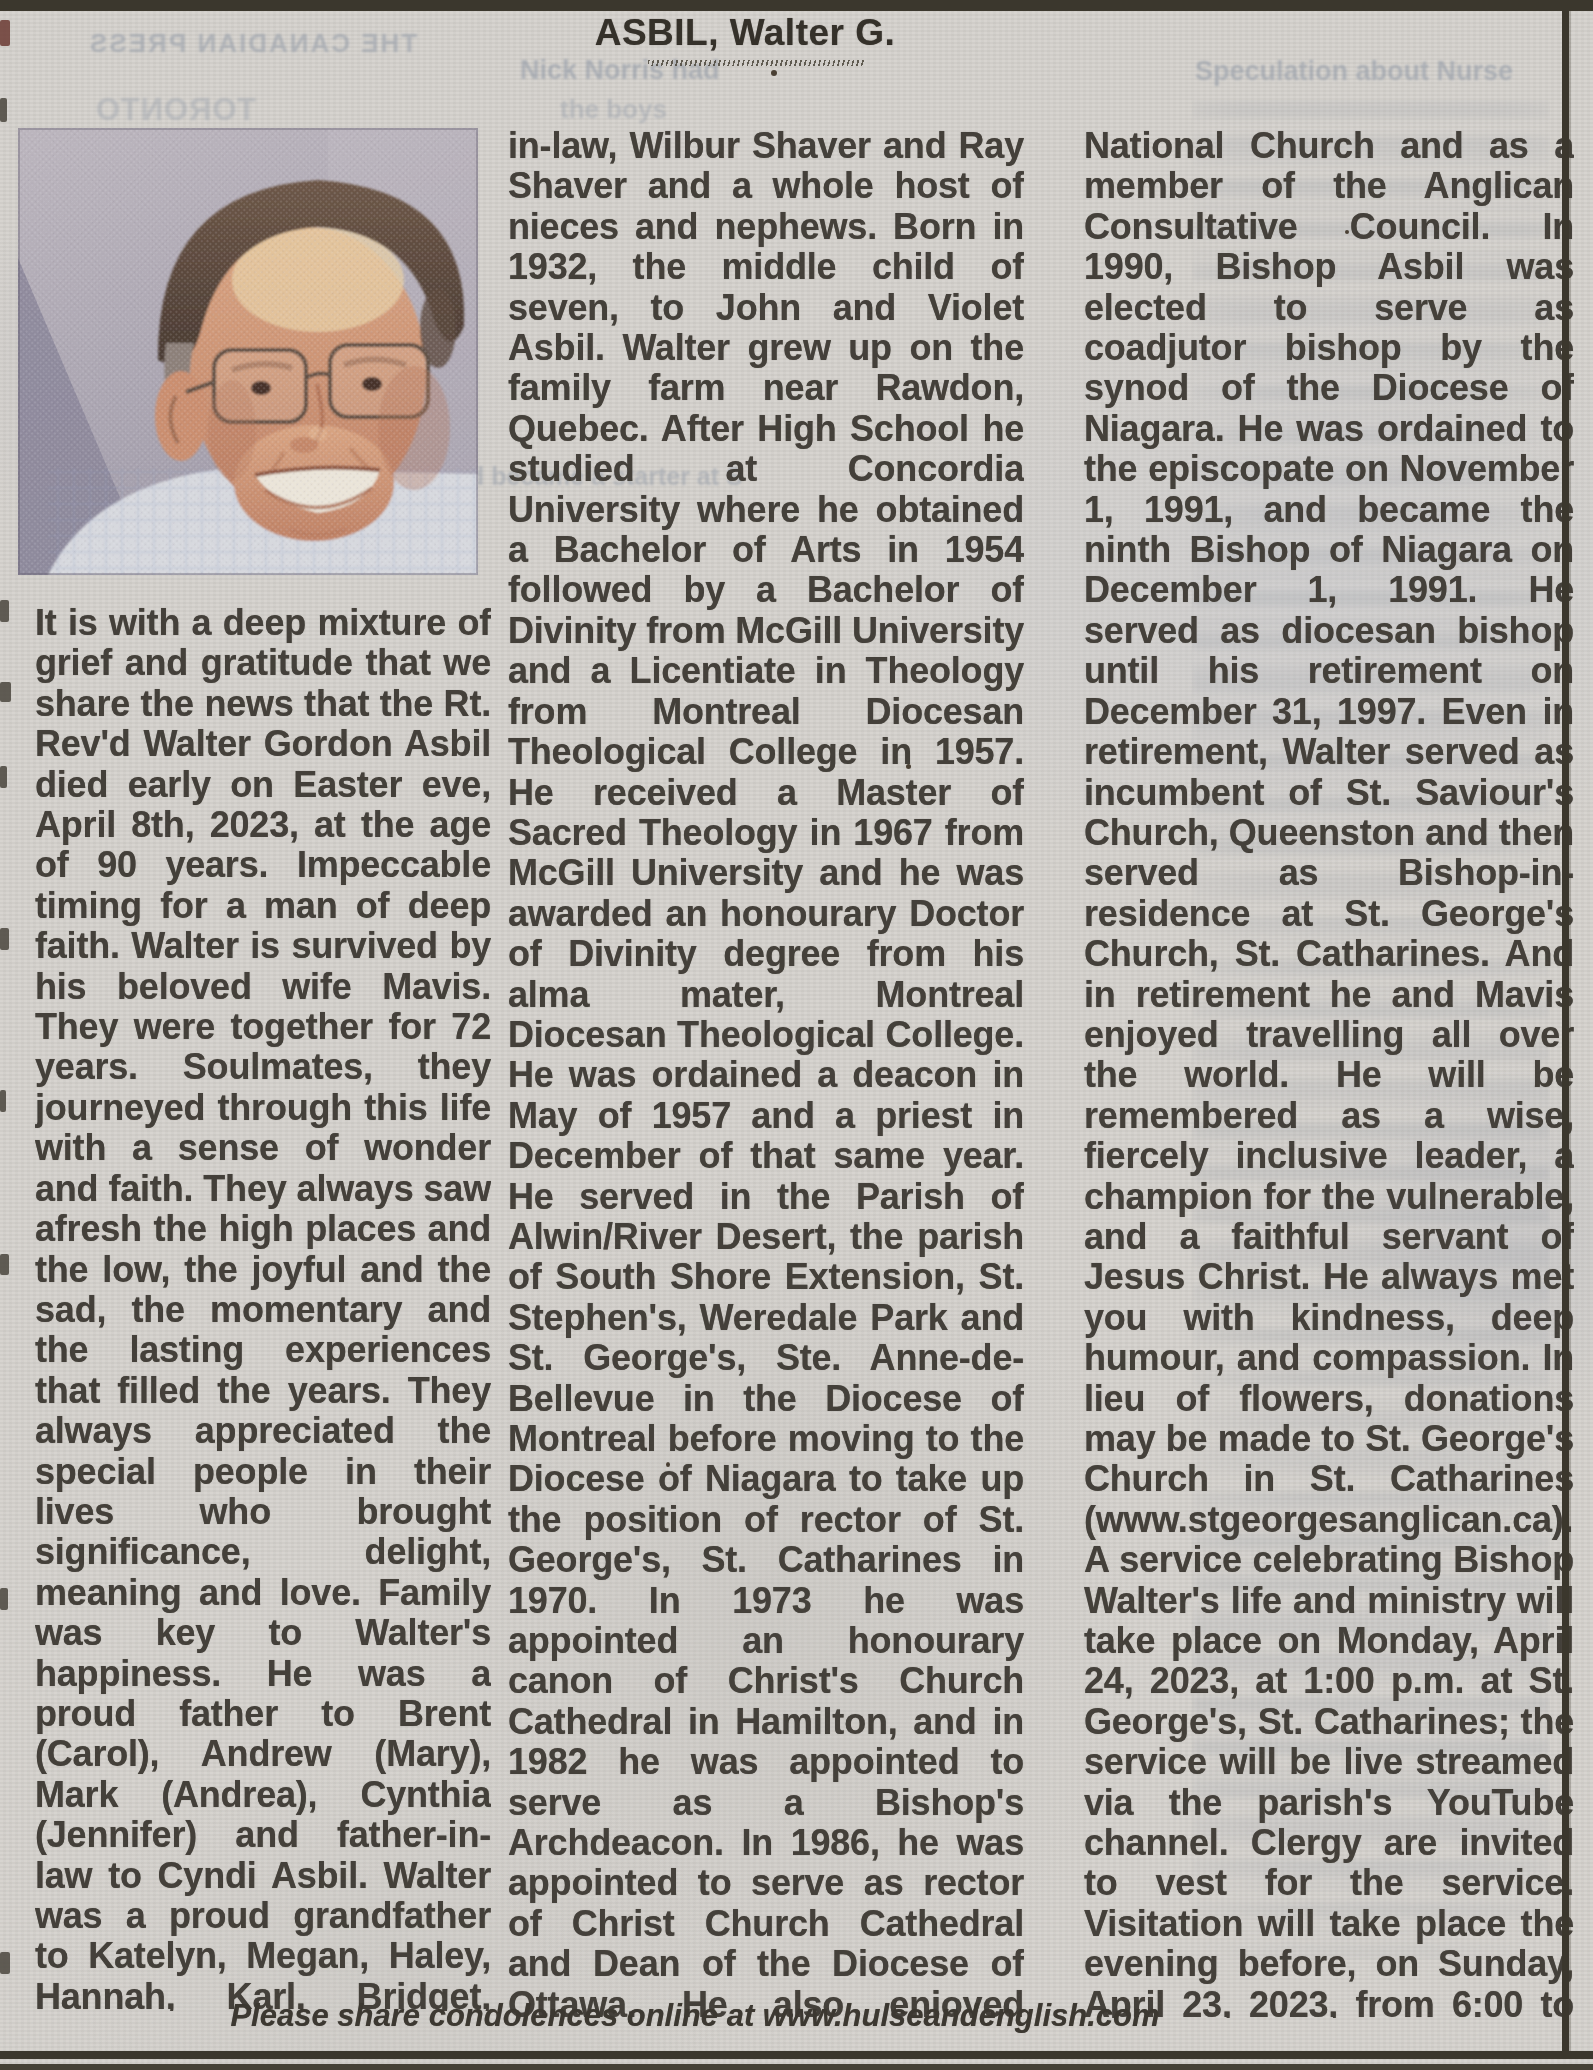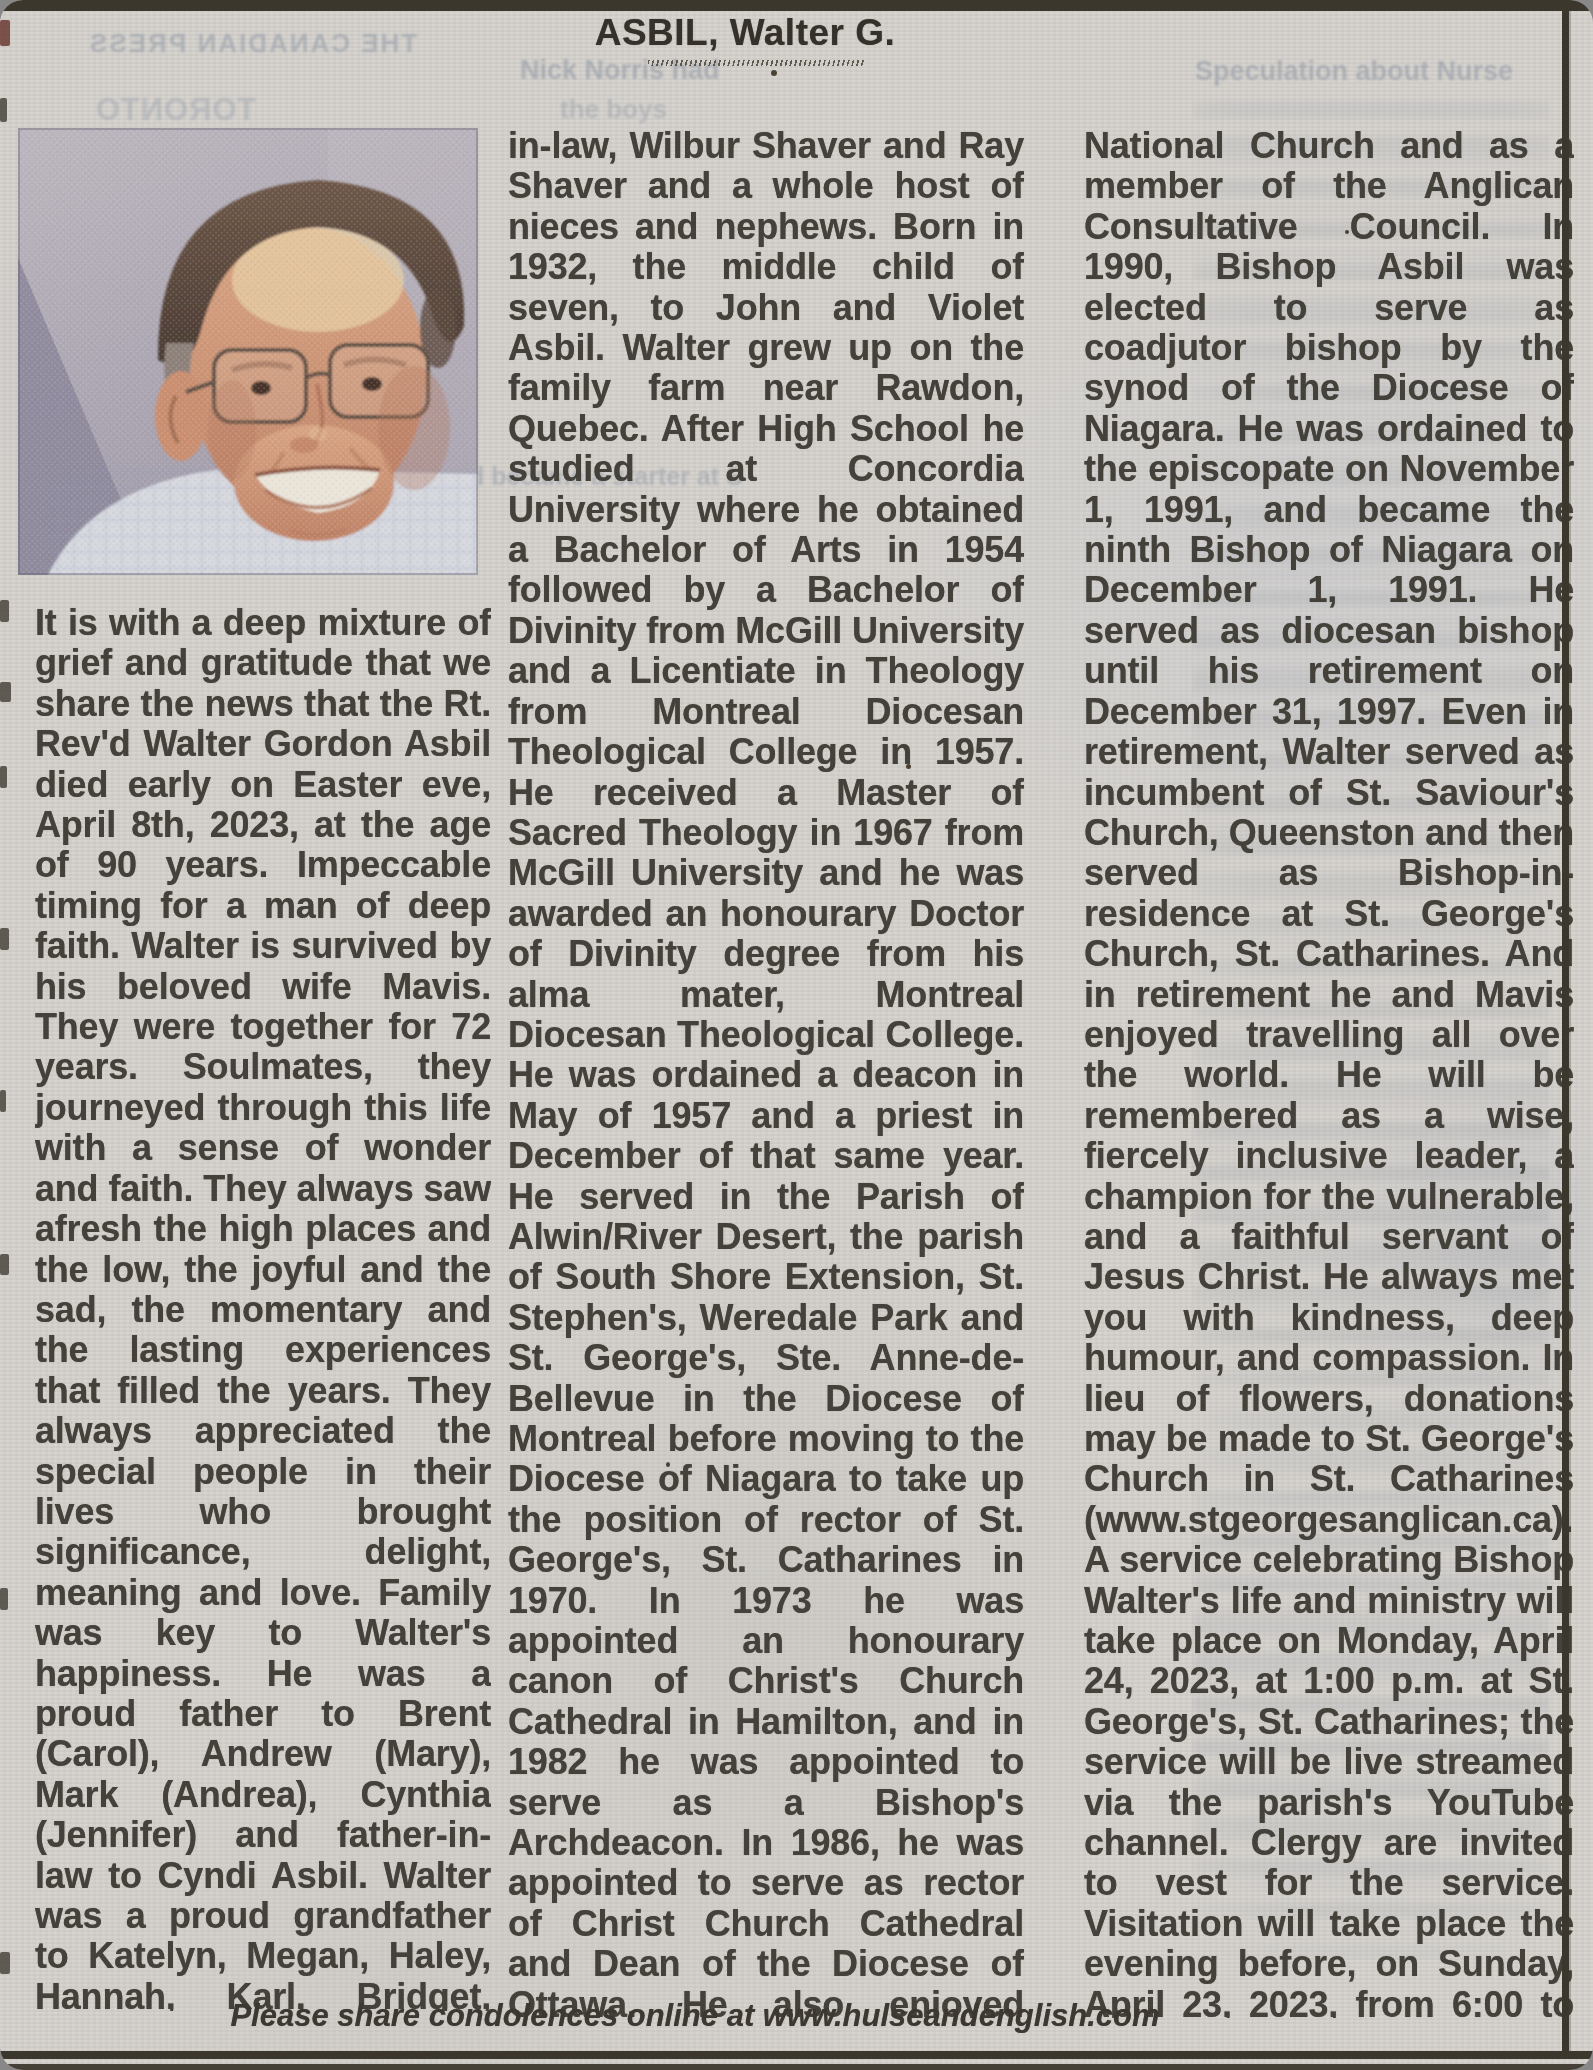--- a/index.html
+++ b/index.html
@@ -8,21 +8,20 @@
     font-family:"Liberation Sans", sans-serif;
     background-color:#d4d1cc;
     background-image:
       radial-gradient(ellipse 420px 300px at 14% 18%, rgba(182,180,188,0.40), transparent 70%),
       radial-gradient(ellipse 650px 420px at 82% 28%, rgba(198,200,208,0.35), transparent 72%),
       radial-gradient(ellipse 540px 650px at 48% 78%, rgba(187,185,181,0.30), transparent 70%),
       radial-gradient(ellipse 300px 260px at 95% 60%, rgba(176,178,186,0.30), transparent 70%),
       radial-gradient(ellipse 500px 300px at 25% 95%, rgba(193,191,187,0.30), transparent 70%),
       repeating-linear-gradient(0deg, rgba(255,255,255,0.05) 0 2px, rgba(70,70,70,0.035) 2px 4px),
       repeating-linear-gradient(90deg, rgba(255,255,255,0.03) 0 3px, rgba(60,60,60,0.025) 3px 6px);
-    border-radius: 23px;
   }
   .rule-top{position:absolute;left:0;top:0;width:100%;height:11px;background:#3b372d;z-index:6;}
   .rule-vert{position:absolute;left:1562px;top:9px;width:7px;height:2046px;background:#3b372d;z-index:6;
     box-shadow:2px 0 0 rgba(59,55,45,0.25);}
   .rule-bottom-1{position:absolute;left:0;top:2051px;width:100%;height:8px;background:#3b372d;z-index:6;}
   .rule-bottom-2{position:absolute;left:0;top:2064px;width:100%;height:6px;background:#454136;z-index:6;}
 
   .headline{
     position:absolute;left:0;top:12px;width:1490px;text-align:center;z-index:5;
     font-size:37px;font-weight:800;letter-spacing:0.5px;color:#35312a;

